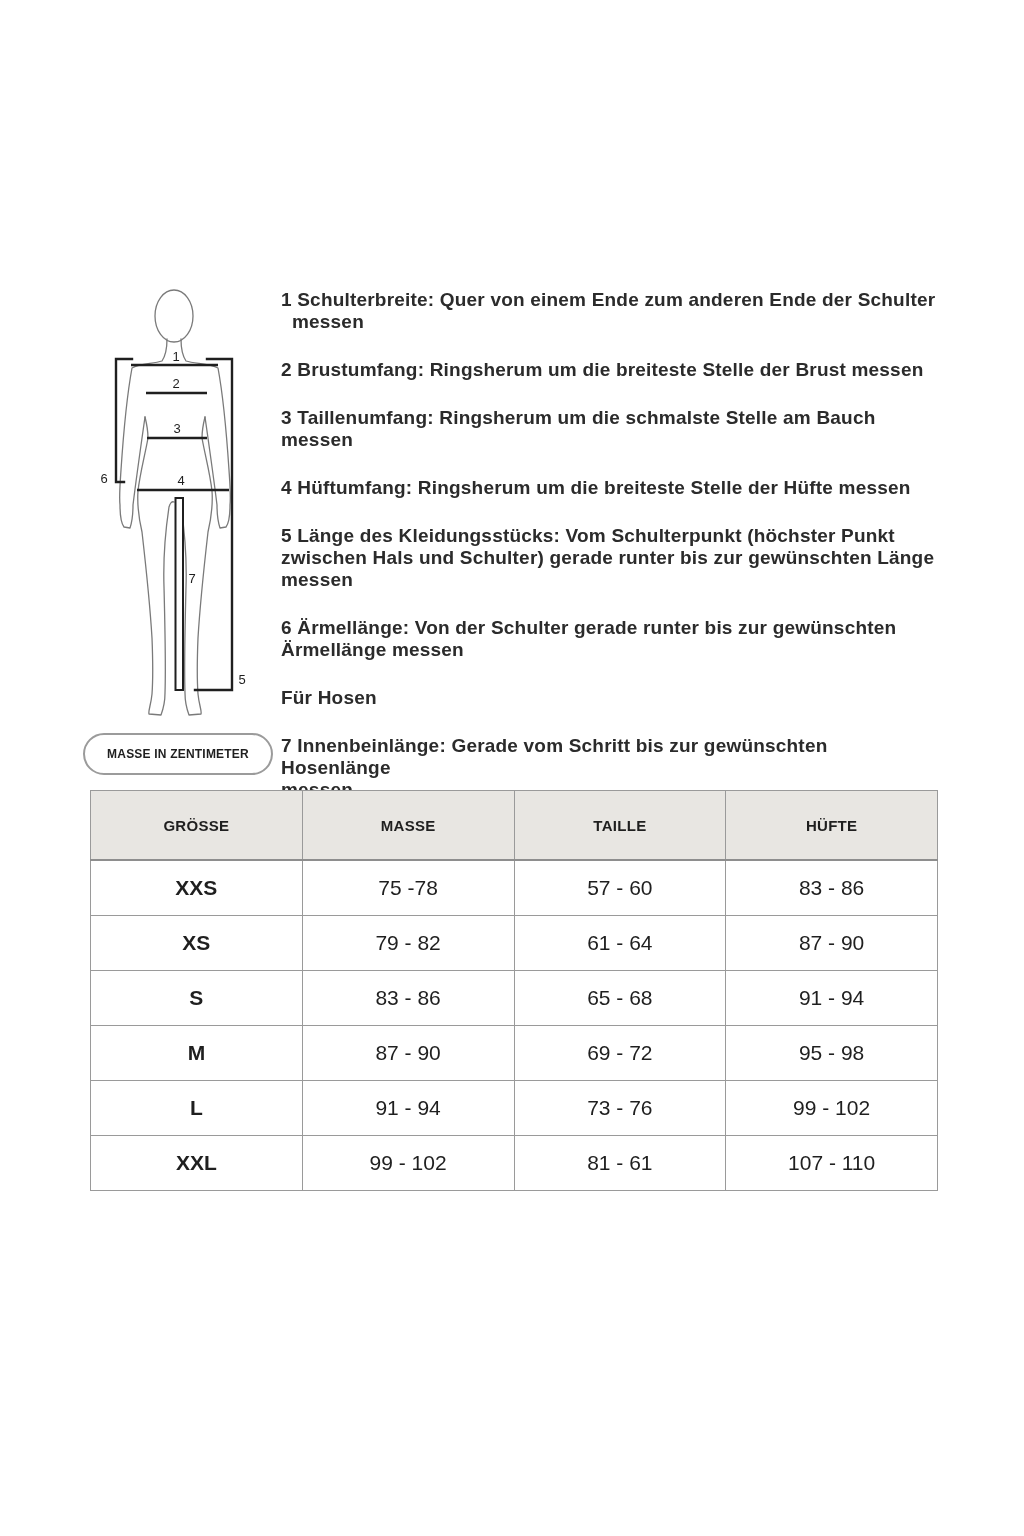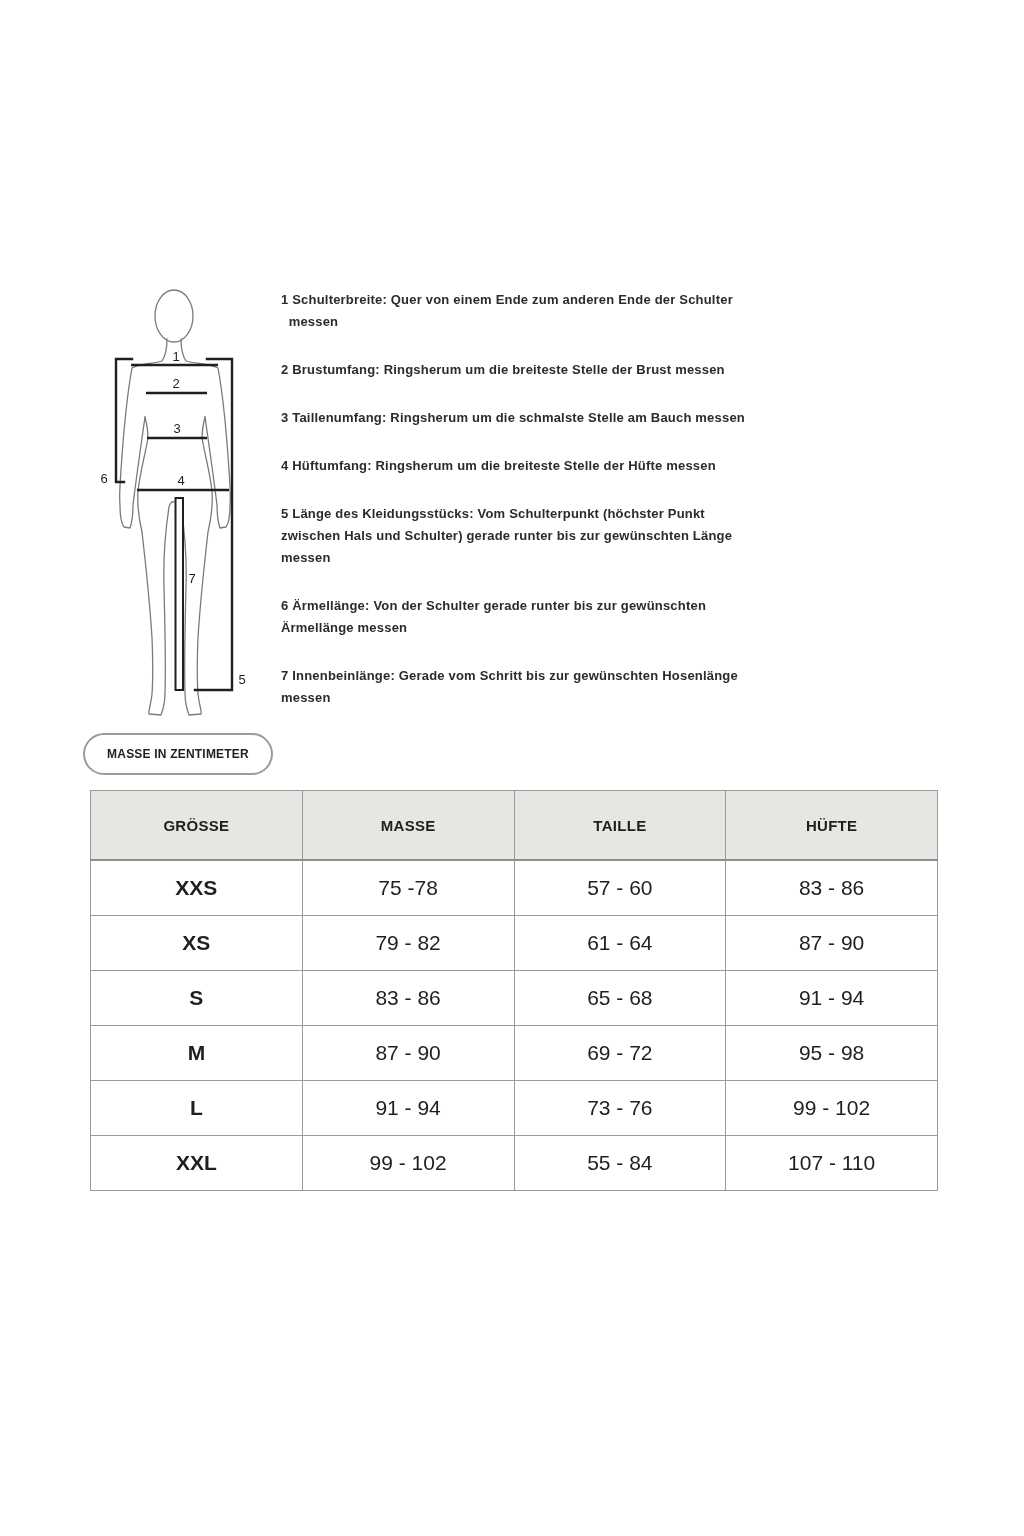--- a/index.html
+++ b/index.html
@@ -12,21 +12,21 @@
   .diagram { position:absolute; left:85px; top:275px; width:170px; height:460px; }
   .diagram .outline { fill:none; stroke:#7a7a7a; stroke-width:1.3; stroke-linecap:round; stroke-linejoin:round; }
   .diagram .mline   { stroke:#1f1f1f; stroke-width:2.4; fill:none; stroke-linecap:butt; }
   .diagram .bracket { stroke:#1f1f1f; stroke-width:2.4; fill:none; stroke-linecap:square; }
   .diagram .bar7    { stroke:#1f1f1f; stroke-width:2; fill:#ffffff; }
   .diagram text { font-family:"Liberation Sans",sans-serif; font-size:13px; font-weight:500; fill:#1f1f1f; text-anchor:middle; }
 
   
   .instructions { position:absolute; left:281px; top:289px; width:660px; }
   .instructions p {
-    margin:0 0 26px 0; font-size:13px; line-height:22px; font-weight:bold;
+    margin:0 0 26px 0; font-size:19px; line-height:22px; font-weight:bold;
     color:#2b2b2b; letter-spacing:0.2px; white-space:pre-wrap;
   }
 
   
   .badge {
     position:absolute; left:83px; top:733px; width:190px; height:42px;
     border:2px solid #9b9b9b; border-radius:22px; box-sizing:border-box;
     display:flex; align-items:center; justify-content:center;
     font-size:12px; font-weight:bold; color:#1f1f1f; letter-spacing:0.2px;
   }
@@ -97,20 +97,21 @@
     <p>1 Schulterbreite: Quer von einem Ende zum anderen Ende der Schulter
   messen</p>
     <p>2 Brustumfang: Ringsherum um die breiteste Stelle der Brust messen</p>
     <p>3 Taillenumfang: Ringsherum um die schmalste Stelle am Bauch messen</p>
     <p>4 Hüftumfang: Ringsherum um die breiteste Stelle der Hüfte messen</p>
     <p>5 Länge des Kleidungsstücks: Vom Schulterpunkt (höchster Punkt
 zwischen Hals und Schulter) gerade runter bis zur gewünschten Länge
 messen</p>
     <p>6 Ärmellänge: Von der Schulter gerade runter bis zur gewünschten
 Ärmellänge messen</p>
+    <p>Für Hosen</p>
     <p>7 Innenbeinlänge: Gerade vom Schritt bis zur gewünschten Hosenlänge
 messen</p>
   </div>
 
   <div class="badge">MASSE IN ZENTIMETER</div>
 
   <table class="size-table">
     <thead>
       <tr>
         <th>GRÖSSE</th>
@@ -146,19 +147,19 @@
       </tr>
       <tr>
         <td class="size-cell">L</td>
         <td>91 - 94</td>
         <td>73 - 76</td>
         <td>99 - 102</td>
       </tr>
       <tr>
         <td class="size-cell">XXL</td>
         <td>99 - 102</td>
-        <td>55 - 84</td>
+        <td>81 - 61</td>
         <td>107 - 110</td>
       </tr>
     </tbody>
   </table>
 
 </div>
 
 </body></html>

